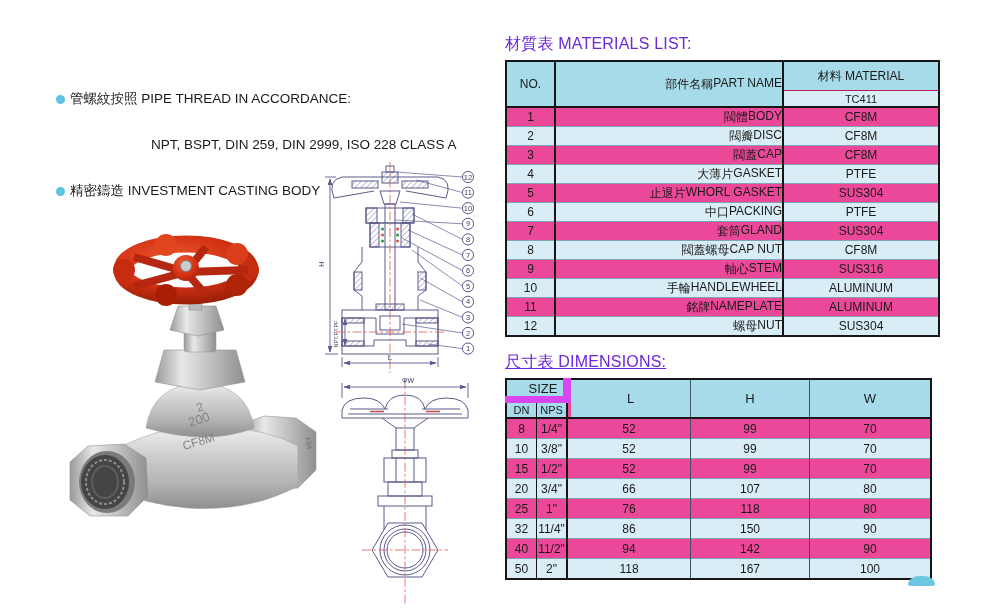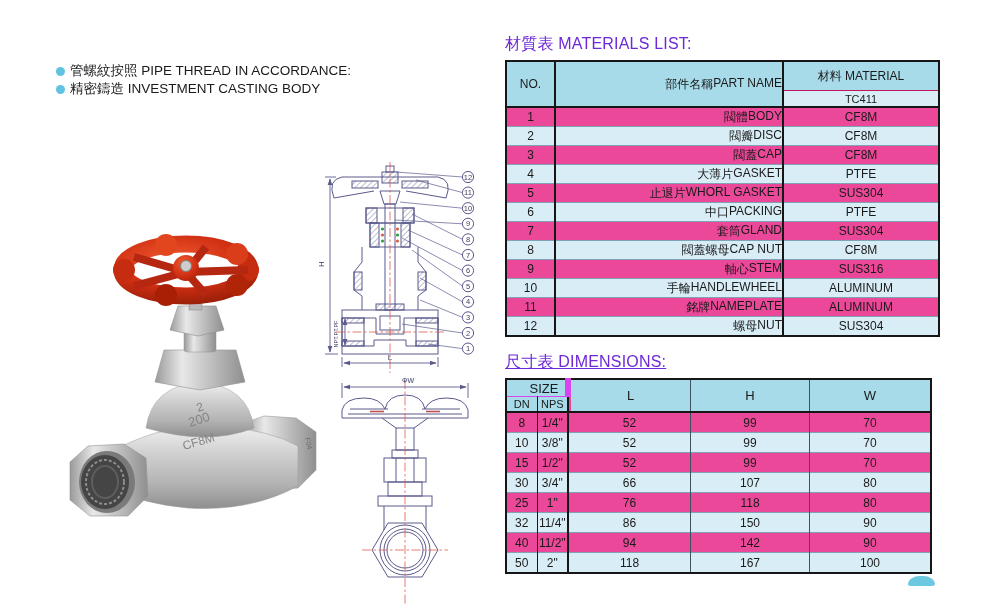--- a/index.html
+++ b/index.html
@@ -2,21 +2,21 @@
 <html><head>
 <meta charset="utf-8">
 <style>
   html,body{margin:0;padding:0;background:#fff;}
   body{font-family:"Liberation Sans","DejaVu Sans",sans-serif;color:#1a1a1a;}
   .page{position:relative;width:1000px;height:609px;background:#fff;overflow:hidden;}
 
   
   .features{position:absolute;left:56px;top:62px;width:430px;}
   .features h2{margin:0 0 8px 0;font-size:17px;font-weight:bold;letter-spacing:0.2px;}
-  .feat-line{font-size:13.5px;line-height:18px;white-space:nowrap;}
+  .feat-line{font-size:13.5px;line-height:18px;white-space:nowrap;margin-top:28px;}
   .bullet{display:inline-block;width:9px;height:9px;border-radius:50%;background:#5fc3e1;margin-right:5px;vertical-align:-1px;}
   .feat-cont{padding-left:95px;}
 
   
   .sec-title{position:absolute;font-size:16px;letter-spacing:0.2px;color:#6d28d9;}
   .sec-title.materials{left:505px;top:34px;}
   .sec-title.dims{left:505px;top:352px;text-decoration:underline;}
 
   
   table.tbl{position:absolute;border-collapse:collapse;table-layout:fixed;background:#ec4899;border:2px solid #161616;}
@@ -35,38 +35,39 @@
   .zh-span{display:inline-block;width:88px;padding-left:18px;vertical-align:top;}
   .en-span{display:inline-block;vertical-align:top;}
 
   #dimensions-table{left:505px;top:378px;width:427px;}
   #dimensions-table .c-dn{width:31px;border-right:1px solid #161616;}
   #dimensions-table .c-nps{width:39px;border-right:2px solid #161616;}
   #dimensions-table .c-l{width:119px;border-right:1px solid #3d5260;}
   #dimensions-table .c-h{width:118px;border-right:1px solid #3d5260;}
   #dimensions-table .c-w{width:120px;}
   #dimensions-table thead tr.h1 th{height:16px;font-size:13px;}
-  #dimensions-table thead tr.h2 th{height:14px;font-size:11px;border-top:1px solid #d946ef;background:#a7dbe9;}
-  #dimensions-table th.size-th{border-right:6px solid #d946ef;padding-left:16px;}
+  #dimensions-table thead tr.h2 th{height:14px;font-size:11px;border-top:7px solid #d946ef;background:#a7dbe9;}
+  #dimensions-table th.size-th{border-right:8px solid #d946ef;padding-left:16px;}
   #dimensions-table tbody td{height:19px;}
 
   
   .abs{position:absolute;}
   svg text{font-family:"Liberation Sans","DejaVu Sans",sans-serif;}
 
   
   .dome{position:absolute;left:908px;top:576px;width:27px;height:10px;background:#6cc8e0;border-radius:14px 14px 4px 4px / 10px 10px 2px 2px;}
 </style>
 </head>
 <body>
 
 <div class="page">
 
   <div class="features">
     <div class="feat-line"><span class="bullet"></span><span>管螺紋按照  PIPE THREAD IN ACCORDANCE:</span></div>
+    <div class="feat-line feat-cont"><span>NPT, BSPT, DIN 259, DIN 2999, ISO 228 CLASS A</span></div>
     <div class="feat-line"><span class="bullet"></span><span>精密鑄造  INVESTMENT CASTING BODY</span></div>
   </div>
 
   <svg class="abs" style="left:58px;top:224px;" width="266" height="296" viewBox="0 0 266 296">
     <defs>
       <linearGradient id="steelH" x1="0" y1="0" x2="0" y2="1">
         <stop offset="0" stop-color="#f0f0f0"></stop>
           <stop offset="0.35" stop-color="#cfcfcf"></stop>
         <stop offset="0.7" stop-color="#b3b3b3"></stop>
           <stop offset="1" stop-color="#8f8f8f"></stop>
@@ -398,21 +399,21 @@
           <td class="c-w">70</td>
         </tr>
       <tr>
           <td class="c-dn">15</td>
           <td class="c-nps">1/2"</td>
           <td class="c-l">52</td>
           <td class="c-h">99</td>
           <td class="c-w">70</td>
         </tr>
       <tr>
-          <td class="c-dn">30</td>
+          <td class="c-dn">20</td>
           <td class="c-nps">3/4"</td>
           <td class="c-l">66</td>
           <td class="c-h">107</td>
           <td class="c-w">80</td>
         </tr>
       <tr>
           <td class="c-dn">25</td>
           <td class="c-nps">1"</td>
           <td class="c-l">76</td>
           <td class="c-h">118</td>

